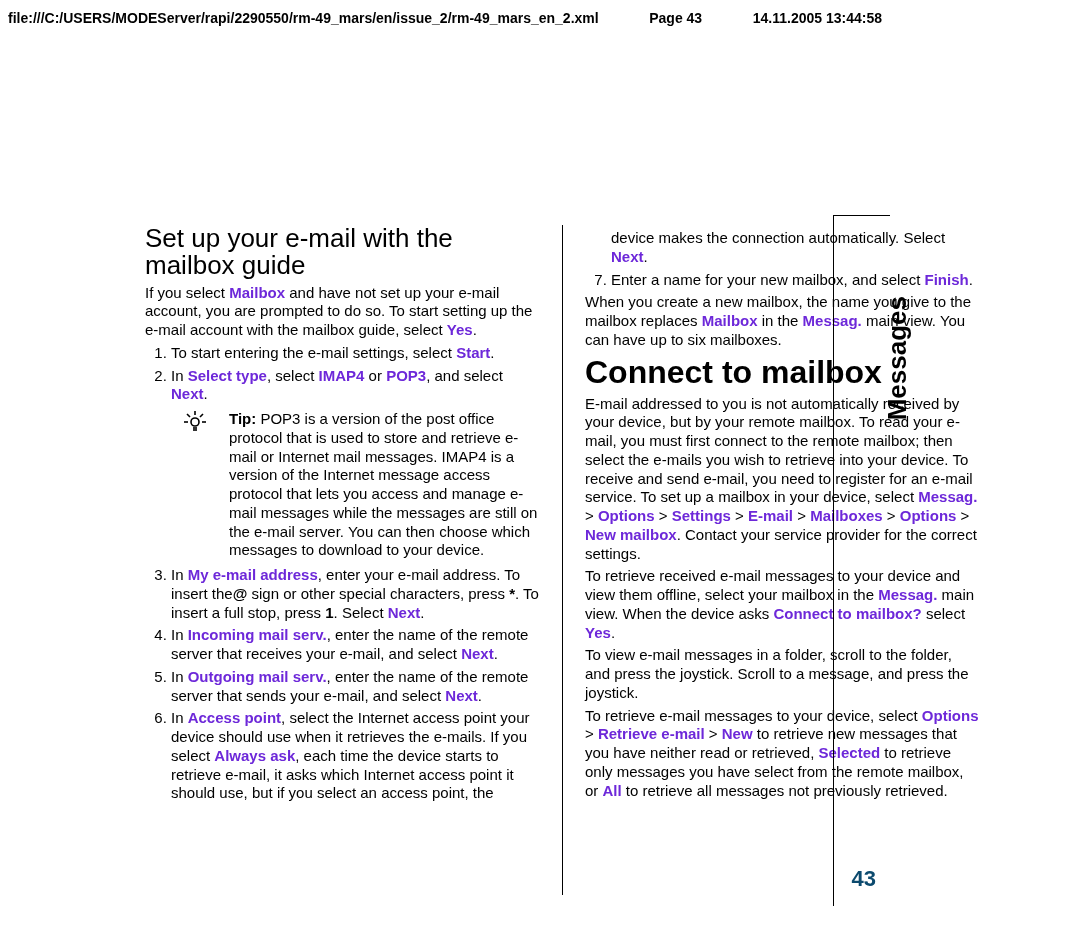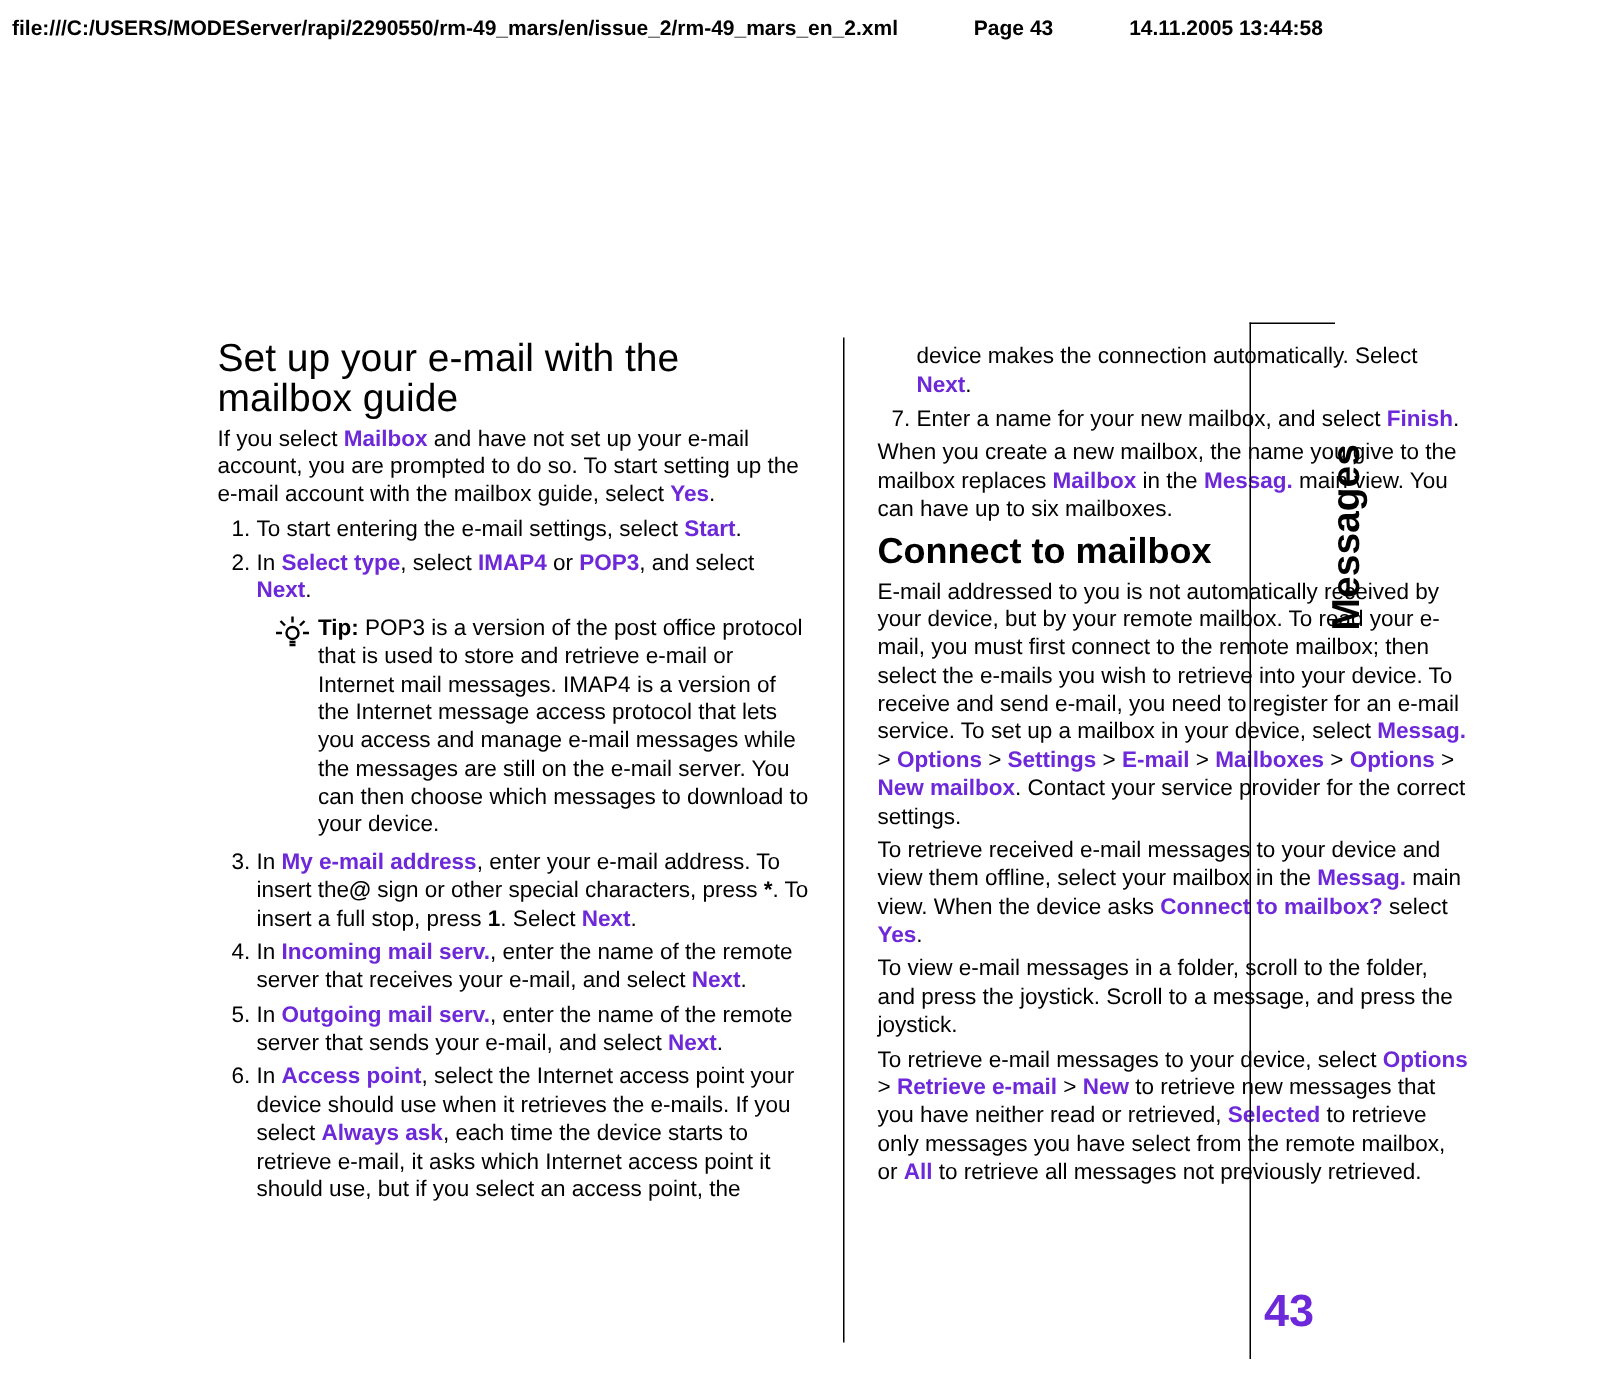--- a/index.html
+++ b/index.html
@@ -2,30 +2,30 @@
 <html><head>
 <meta charset="utf-8">
 <style>
 body{margin:0;font-family:Arial,Helvetica,sans-serif;font-size:15px;color:#000}
 .page{width:890px;height:930px;position:relative;background:#fff}
 .header{position:absolute;top:10px;left:8px;right:8px;display:flex;justify-content:space-between;font-size:14px;font-weight:bold}
 .content{position:absolute;top:225px;left:145px;width:840px;height:670px;display:flex;gap:20px}
 .col{width:395px}
 .sep{width:1px;background:#000;margin:0 2px}
 h1{font-size:26px;font-weight:normal;margin:0 0 4px 0;line-height:1.05}
-h2{font-size:24px;font-weight:bold;margin:2px 0 2px 0}
+h2{font-size:32px;font-weight:bold;margin:2px 0 2px 0}
 p{margin:4px 0;line-height:1.25}
 ol{margin:4px 0;padding-left:26px}
 ol li{margin:4px 0;line-height:1.25}
 .b{color:#6d28d9;font-weight:bold}
-.tip{display:flex;gap:5px;margin:6px 0 6px 12px}
+.tip{display:flex;gap:22px;margin:6px 0 6px 12px}
 .tip-icon{flex:0 0 24px}
 .side-tab{position:absolute;right:0;top:215px;width:56px;height:690px;border-left:1px solid #000;border-top:1px solid #000}
 .side-label{position:absolute;right:8px;top:80px;transform:rotate(-90deg);transform-origin:right top;font-size:26px;font-weight:bold}
-.page-num{position:absolute;right:14px;bottom:14px;font-size:30px;font-weight:bold;color:#6d28d9}
+.page-num{position:absolute;right:14px;bottom:14px;font-size:22px;font-weight:bold;color:#0c4a6e}
 .ib{display:inline}
 </style>
 </head>
 <body>
 
 <div class="page">
   <div class="header">
     <span>file:///C:/USERS/MODEServer/rapi/2290550/rm-49_mars/en/issue_2/rm-49_mars_en_2.xml</span>
     <span>Page 43</span>
     <span>14.11.2005 13:44:58</span>

